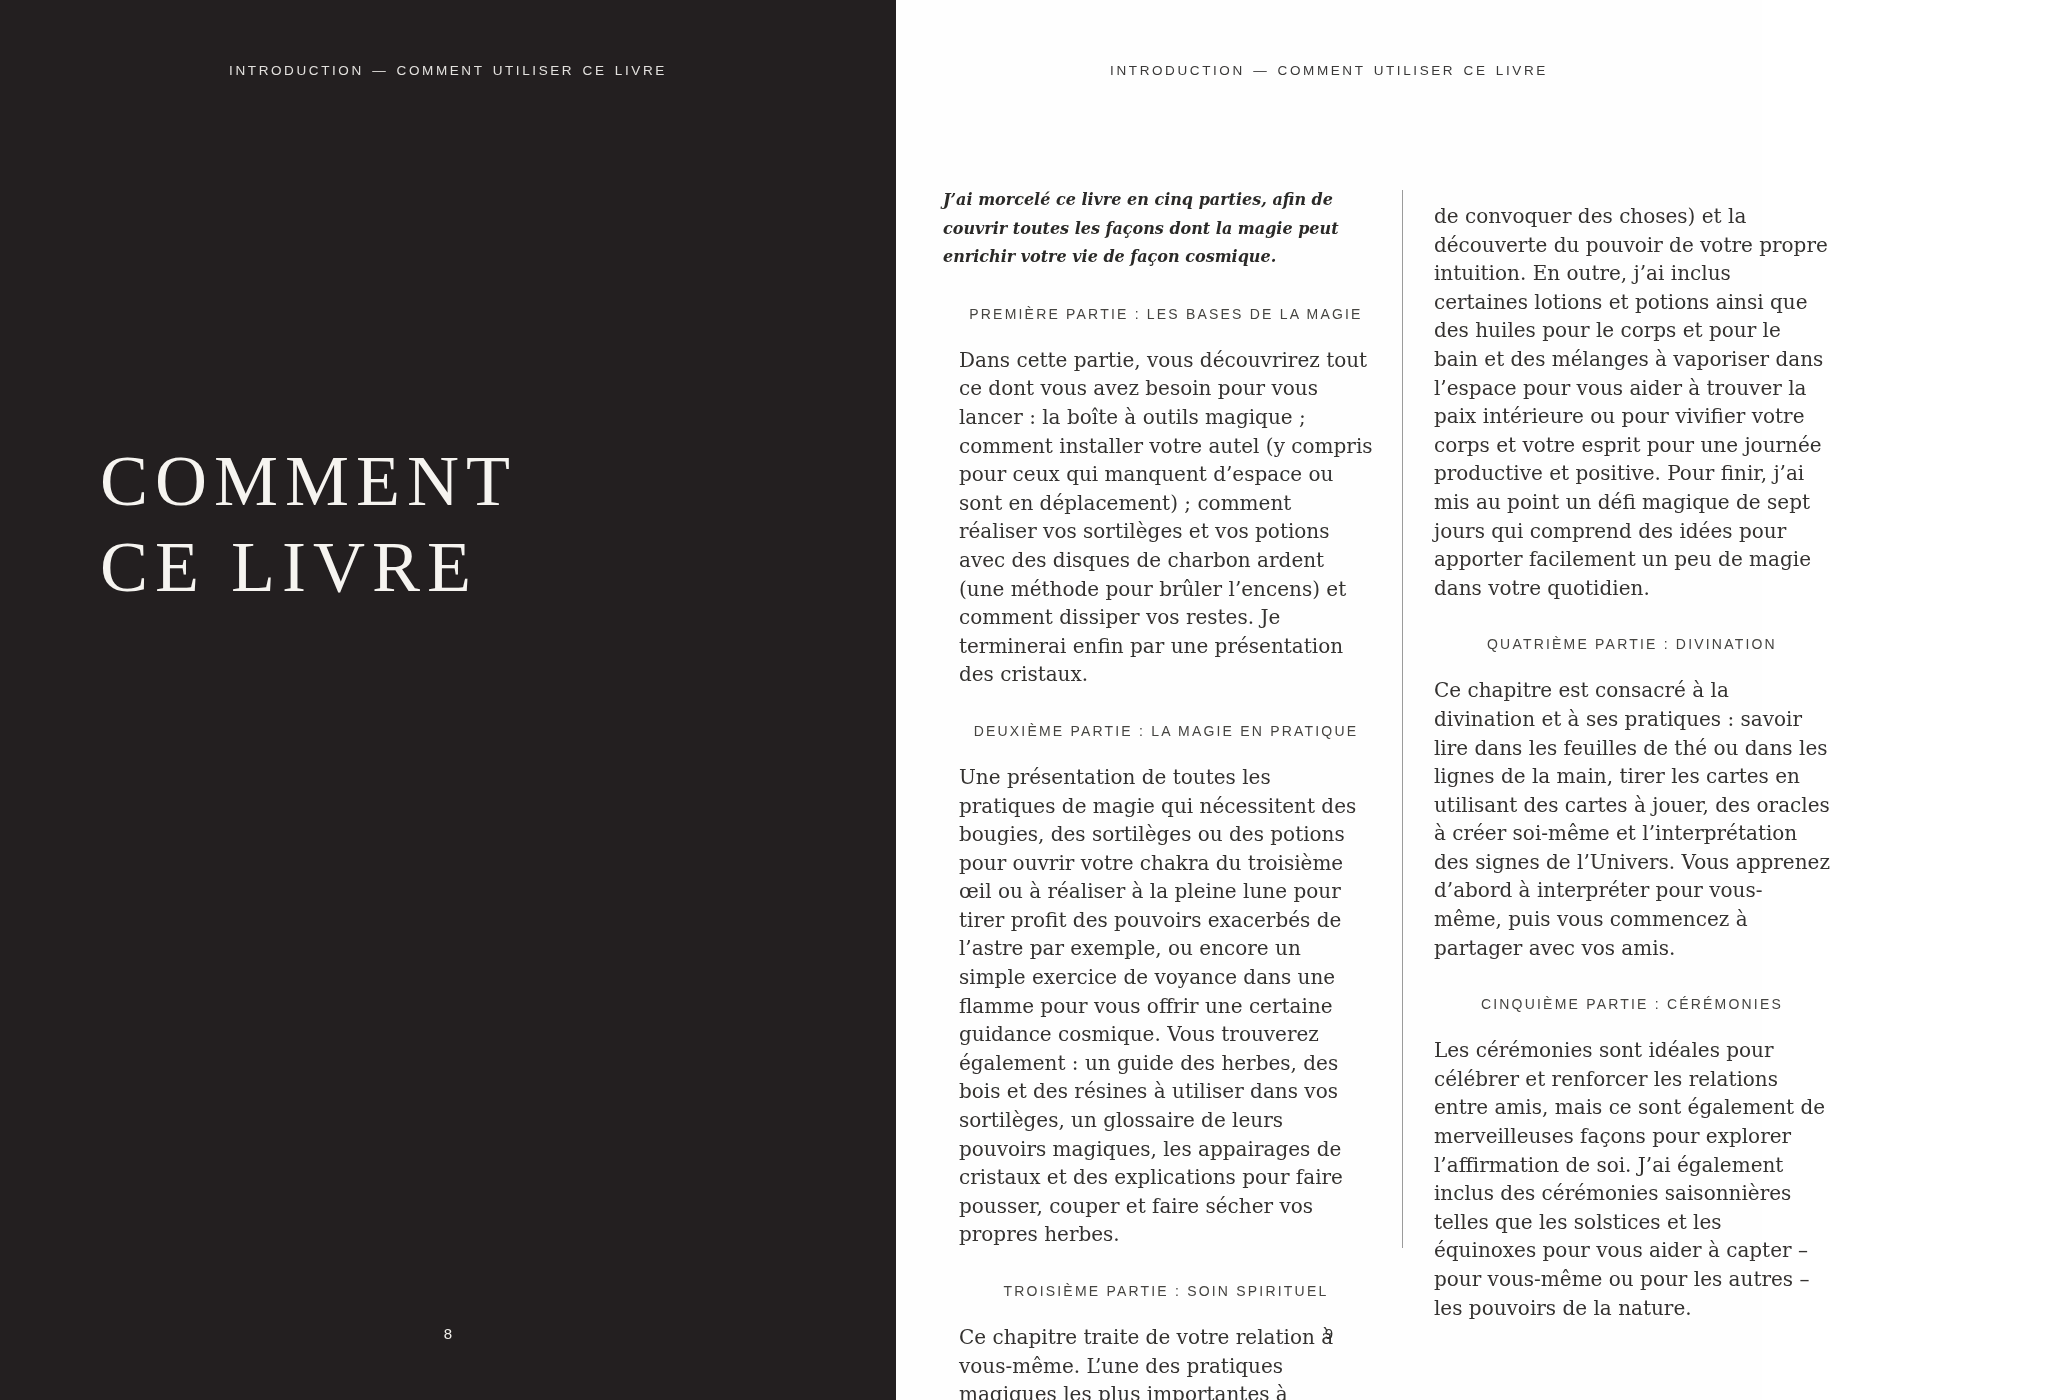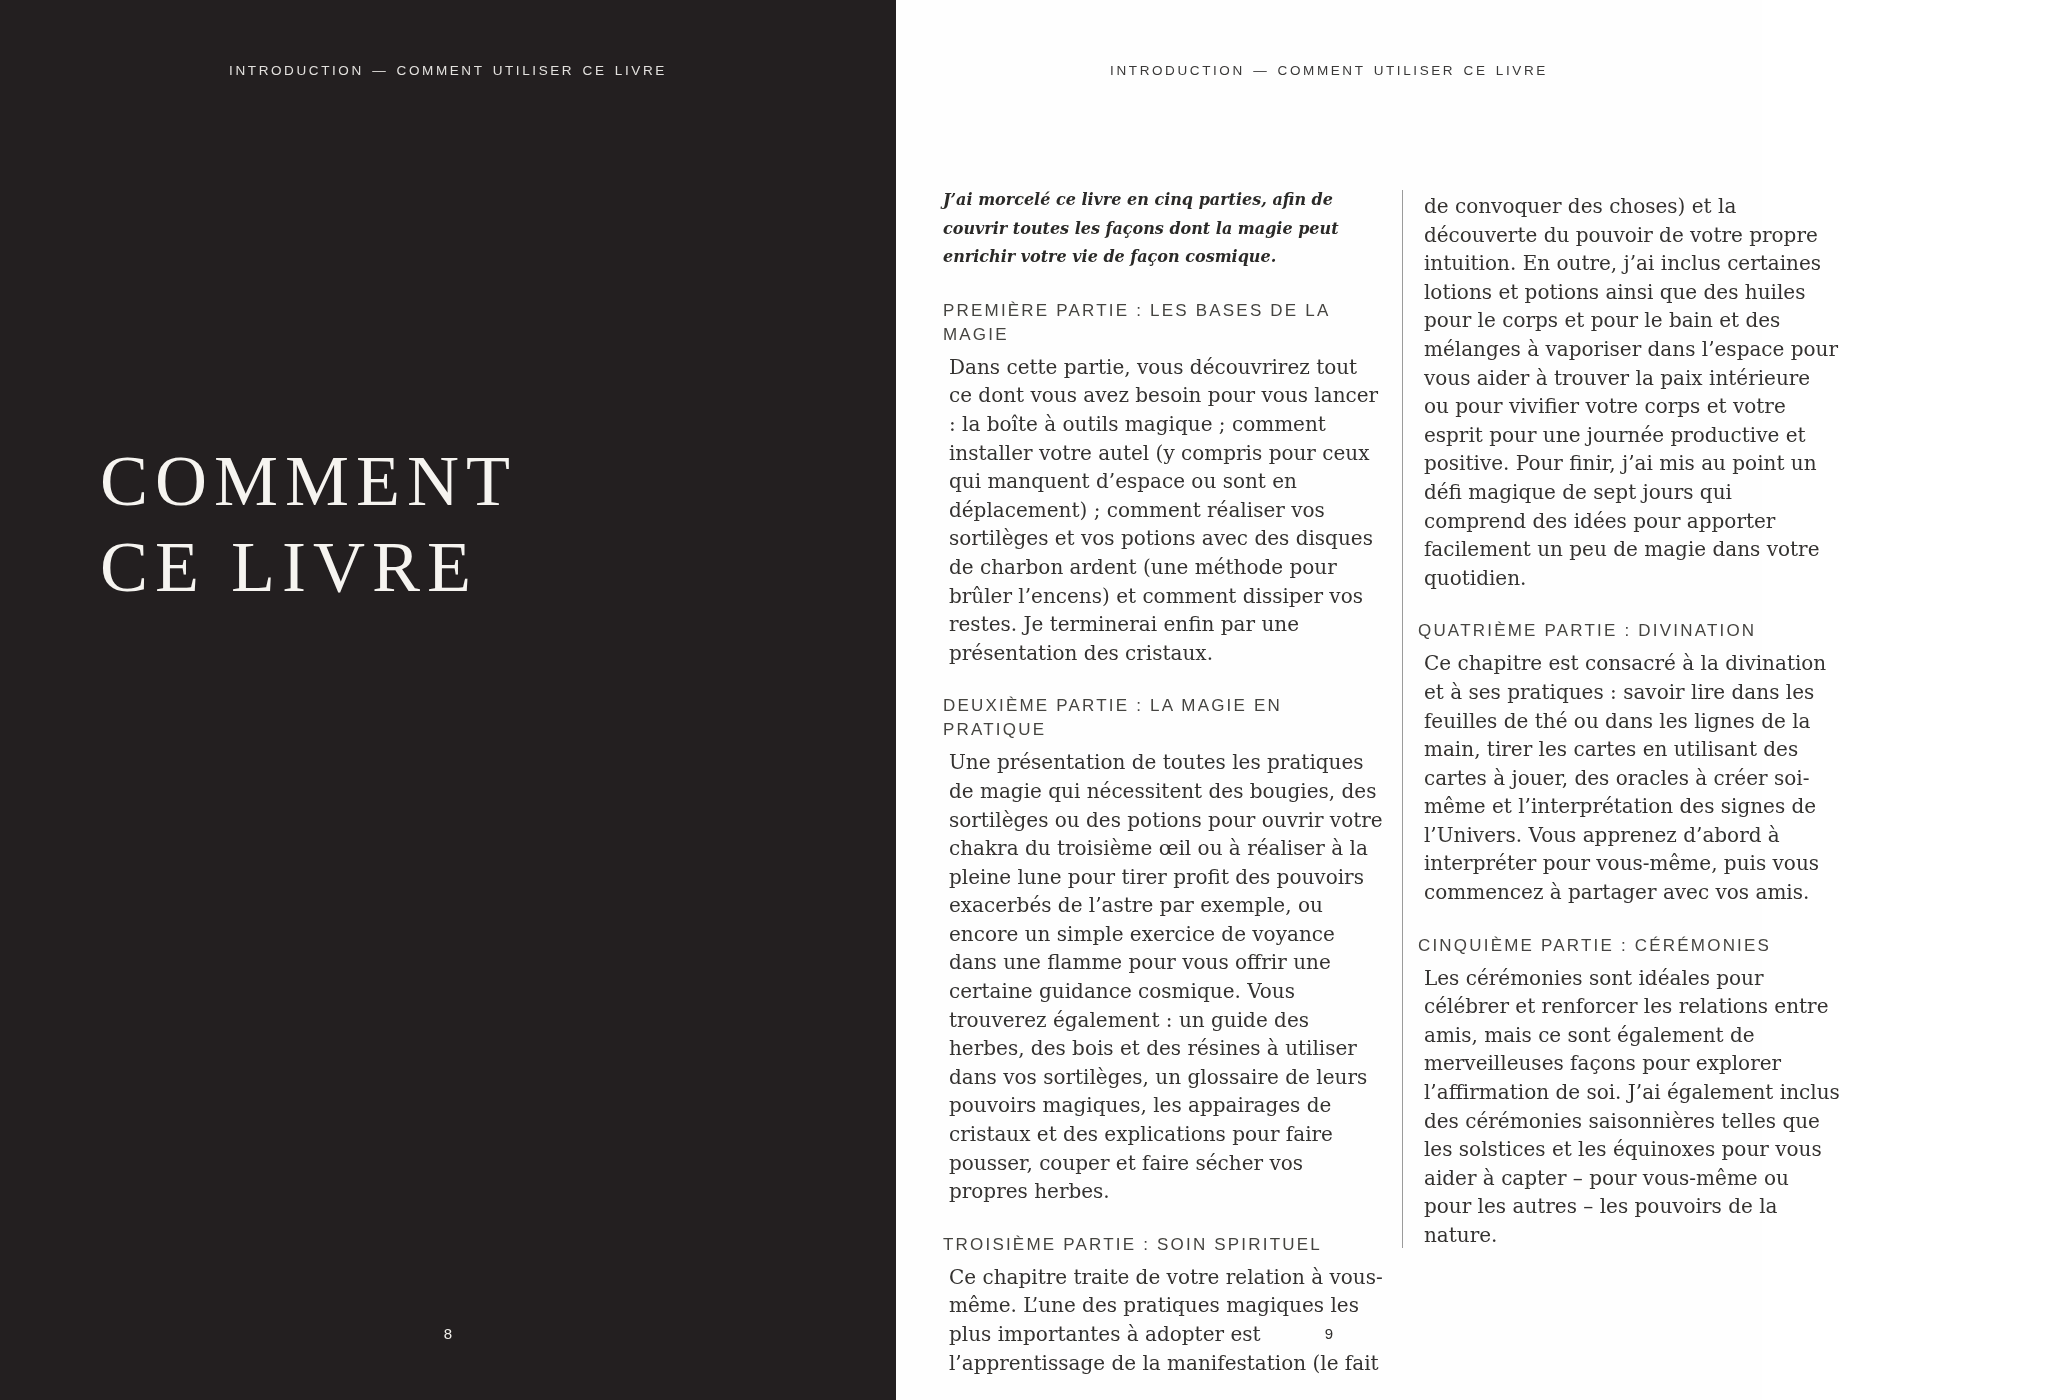--- a/index.html
+++ b/index.html
@@ -82,29 +82,30 @@
   .intro {
     font-style: italic;
     font-weight: bold;
     font-size: 16px;
     line-height: 28.6px;
     color: #2b2a28;
   }
   .section-heading {
     font-family: "Liberation Sans", sans-serif;
     font-weight: 400;
-    font-size: 17px;
+    font-size: 14px;
     letter-spacing: 2.2px;
-    line-height: 24px;
+    line-height: 31px;
     color: #454440;
     margin-top: 27px;
     margin-bottom: 1px;
+    text-align: center;
   }
   .section-heading.first { margin-top: 27px; }
-  .section-body { margin: 6px; }
+  .section-body { margin: 16px; }
 </style>
 </head>
 <body>
 
 <div class="spread">
 
   <section class="page page-left">
     <header class="running-head running-head-left">INTRODUCTION — COMMENT UTILISER CE LIVRE</header>
 
     <h1 class="chapter-title">

